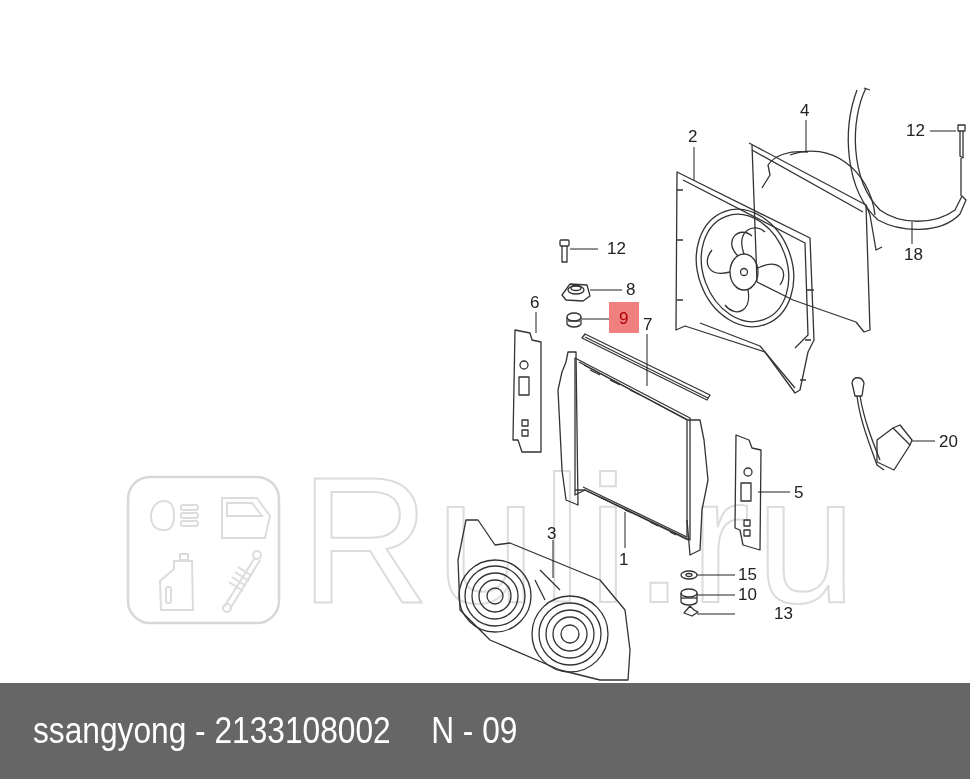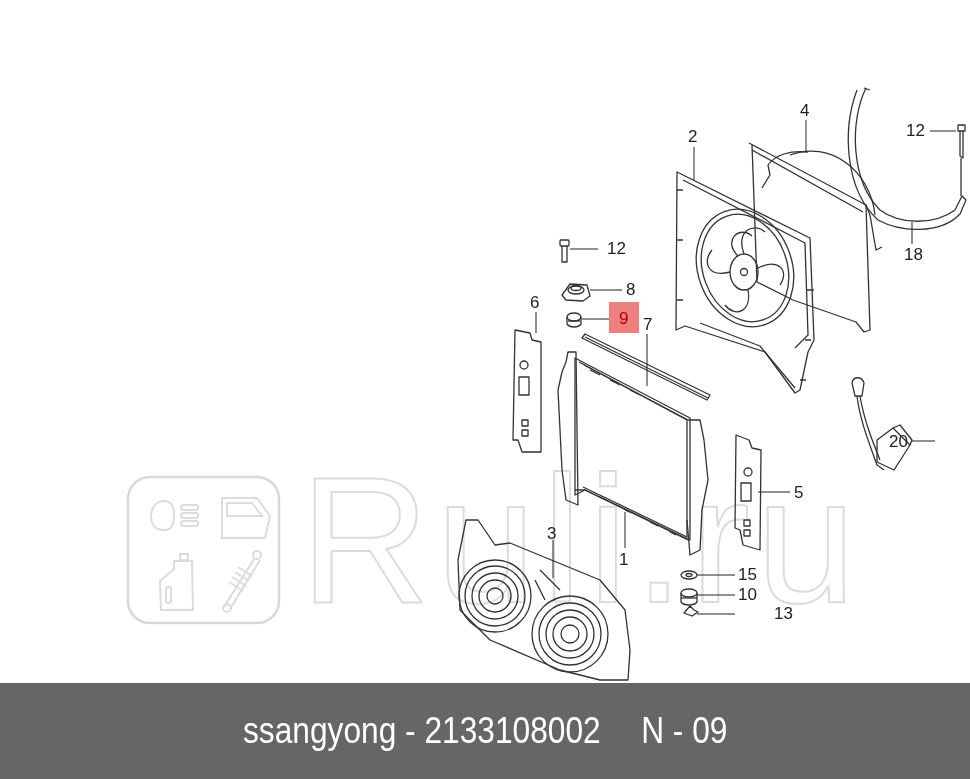--- a/index.html
+++ b/index.html
@@ -1,20 +1,20 @@
 <!DOCTYPE html>
 <html><head>
 <meta charset="utf-8">
 <style>
   html, body { margin: 0; padding: 0; }
   body { width: 970px; height: 779px; background: #ffffff; position: relative; overflow: hidden; font-family: "Liberation Sans", sans-serif; }
   #diagram { position: absolute; left: 0; top: 0; width: 970px; height: 683px; }
   .callout { position: absolute; font-family: "Liberation Sans", sans-serif; font-size: 17px; color: #222; line-height: 1; white-space: nowrap; }
   .highlight { position: absolute; background: #f08080; }
-  .footer { position: absolute; left: 0; top: 683px; width: 970px; height: 96px; background: #666666; display: flex; align-items: center; justify-content: center; }
+  .footer { position: absolute; left: 0; top: 683px; width: 970px; height: 96px; background: #666666; display: flex; align-items: center; justify-content: flex-start; }
   .footer-text { color: #ffffff; font-family: "Liberation Sans", sans-serif; font-size: 36px; letter-spacing: 0px; transform: scaleX(0.88); white-space: pre; }
   .footer-gap { display: inline-block; width: 46px; }
   .watermark-text { position: absolute; left: 300px; top: 450px; font-family: "Liberation Sans", sans-serif; font-size: 180px; color: transparent; -webkit-text-stroke: 2px #dcdcdc; line-height: 1; letter-spacing: 6px; }
 </style>
 </head>
 <body>
 
 <svg style="position:absolute;left:124px;top:474px" width="160" height="152" viewBox="0 0 160 152">
   <rect x="4" y="3" width="151" height="146" rx="22" ry="22" fill="none" stroke="#d8d8d8" stroke-width="2.5"></rect>
   <g fill="none" stroke="#dcdcdc" stroke-width="2">
@@ -181,21 +181,21 @@
     </g>
   </g>
 </svg>
 
 <div class="highlight" style="left:609px;top:302px;width:30px;height:31px;"></div>
 
 <div class="callout" style="left:688px;top:128px;">2</div>
 <div class="callout" style="left:800px;top:102px;">4</div>
 <div class="callout" style="left:906px;top:122px;">12</div>
 <div class="callout" style="left:904px;top:246px;">18</div>
-<div class="callout" style="left:889px;top:433px;">20</div>
+<div class="callout" style="left:939px;top:433px;">20</div>
 <div class="callout" style="left:607px;top:240px;">12</div>
 <div class="callout" style="left:626px;top:281px;">8</div>
 <div class="callout" style="left:619px;top:310px;color:#b00000;">9</div>
 <div class="callout" style="left:643px;top:316px;">7</div>
 <div class="callout" style="left:530px;top:294px;">6</div>
 <div class="callout" style="left:794px;top:484px;">5</div>
 <div class="callout" style="left:619px;top:551px;">1</div>
 <div class="callout" style="left:547px;top:525px;">3</div>
 <div class="callout" style="left:738px;top:566px;">15</div>
 <div class="callout" style="left:738px;top:586px;">10</div>

